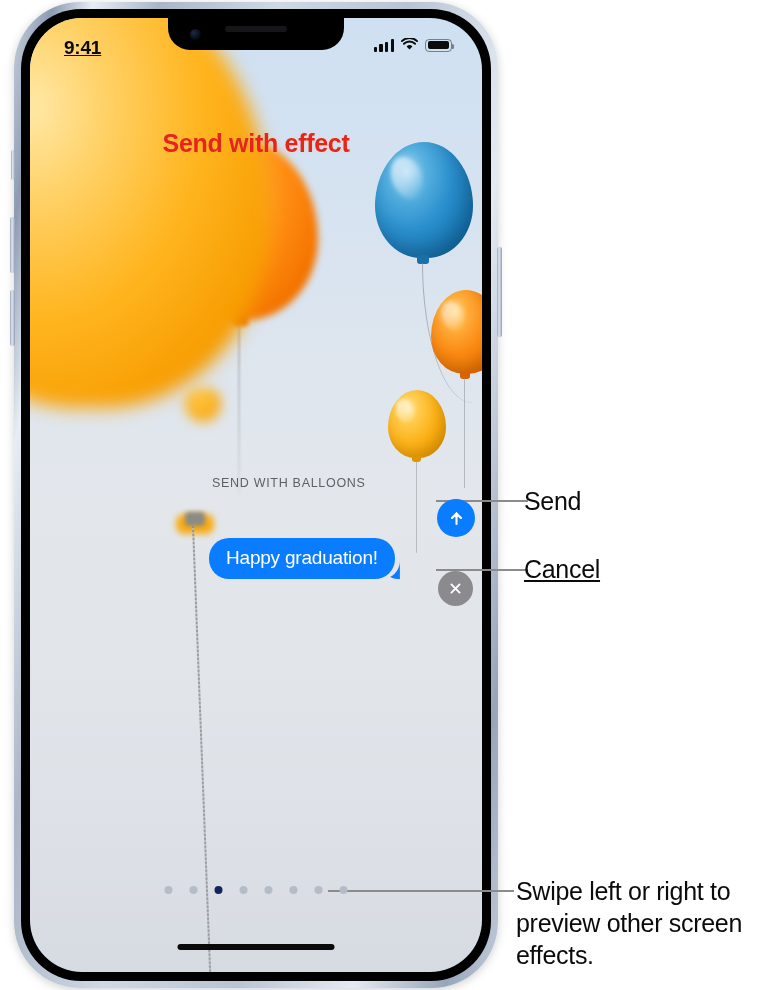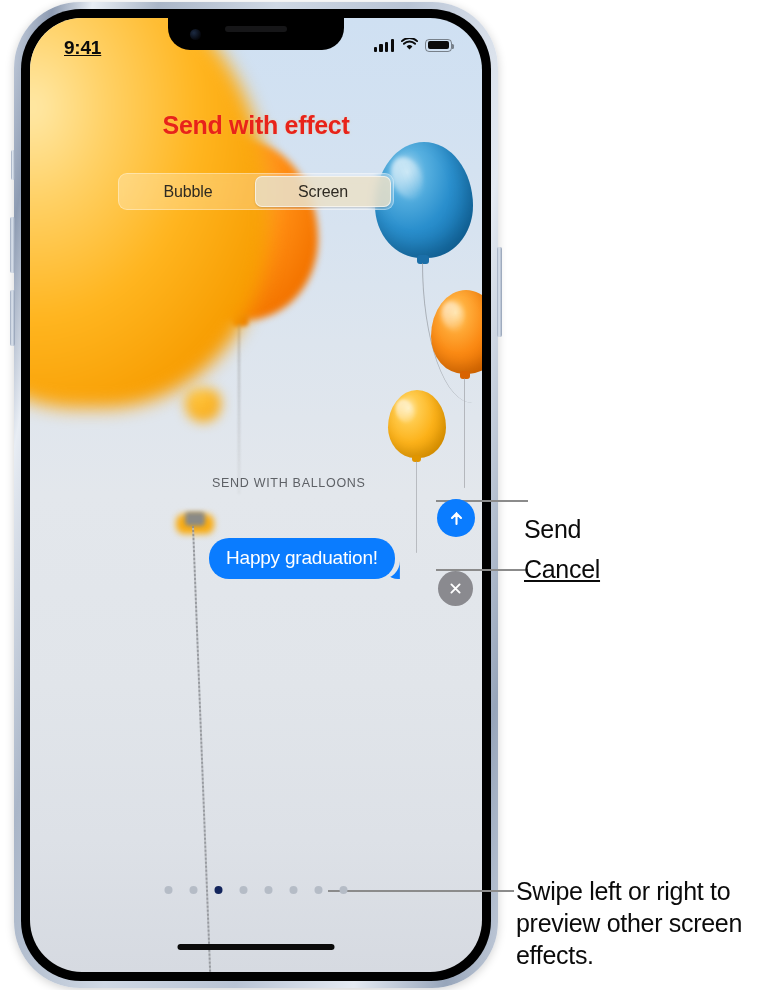--- a/index.html
+++ b/index.html
@@ -262,21 +262,21 @@
     width: 62px; height: 6px; background: #161618; border-radius: 3px;
   }
   #notch-camera {
     position: absolute; left: 22px; top: 11px;
     width: 11px; height: 11px; border-radius: 50%;
     background: radial-gradient(circle at 35% 35%, #1c2a42, #05070d 70%);
   }
 
   
   #effect-title {
-    position: absolute; top: 93px; left: 0; right: 0;
+    position: absolute; top: 111px; left: 0; right: 0;
     text-align: center;
     font-size: 25px; font-weight: bold;
     color: #e8231a;
     letter-spacing: -0.3px;
     z-index: 25;
     text-shadow: 0 0 3px rgba(255,200,120,0.35);
   }
   #segmented-control {
     position: absolute; top: 155px; left: 50%;
     transform: translateX(-50%);
@@ -362,21 +362,21 @@
     height: 1.6px; background: #8b8b8b; z-index: 5;
   }
   .callout-text {
     position: absolute;
     font-size: 25px; color: #0b0b0b;
     letter-spacing: -0.3px;
     line-height: 1.28;
     z-index: 5;
   }
   #callout-line-send   { left: 436px; top: 500px; width: 92px; }
-  #callout-text-send   { left: 524px; top: 485px; margin-top: 28px; }
+  #callout-text-send   { left: 524px; top: 485px; }
   #callout-line-cancel { left: 436px; top: 569px; width: 92px; }
   #callout-text-cancel { left: 524px; top: 553px; text-decoration: underline; }
   #callout-line-swipe  { left: 328px; top: 890px; width: 186px; }
   #callout-text-swipe  { left: 516px; top: 875px; width: 266px; }
 </style>
 </head>
 <body>
 
 <div id="phone-frame">
 
@@ -435,24 +435,20 @@
         </div>
       </div>
 
       <div id="notch">
         <div id="notch-speaker"></div>
         <div id="notch-camera"></div>
       </div>
 
       <div id="effect-title">Send with effect</div>
 
-      <div id="segmented-control">
-        <div class="segment">Bubble</div>
-        <div class="segment selected">Screen</div>
-      </div>
 
       <div id="effect-label">SEND WITH BALLOONS</div>
       <div id="message-bubble">Happy graduation!</div>
 
       <div id="send-button">
         <svg width="19" height="19" viewBox="0 0 19 19">
           <path d="M9.5 15 V5 M9.5 4.4 L5 9 M9.5 4.4 L14 9" stroke="#ffffff" stroke-width="2.1" fill="none" stroke-linecap="round" stroke-linejoin="round"></path>
         </svg>
       </div>
 

